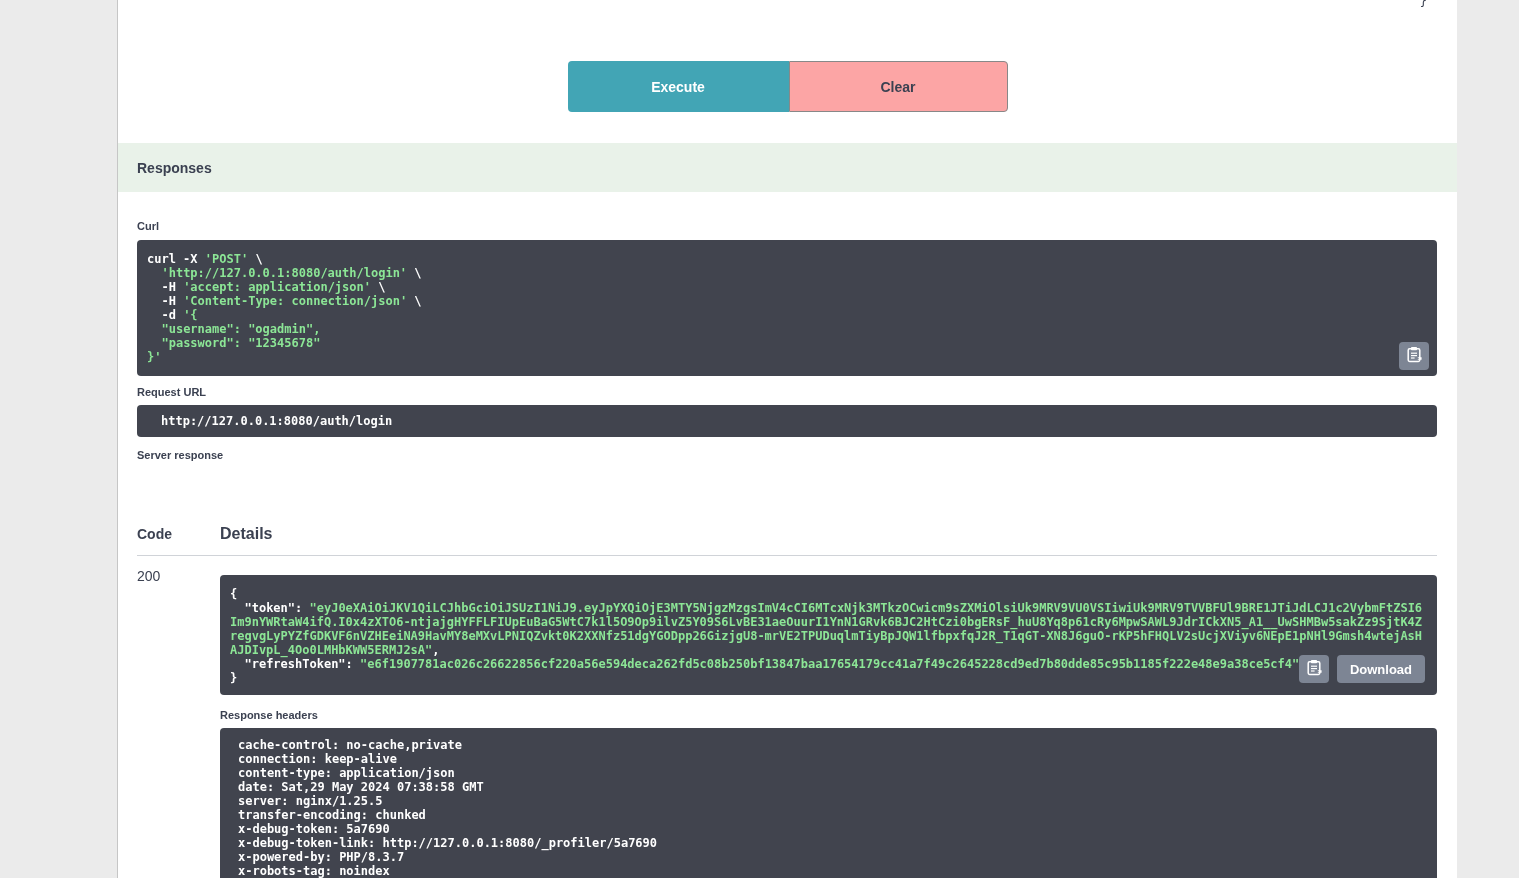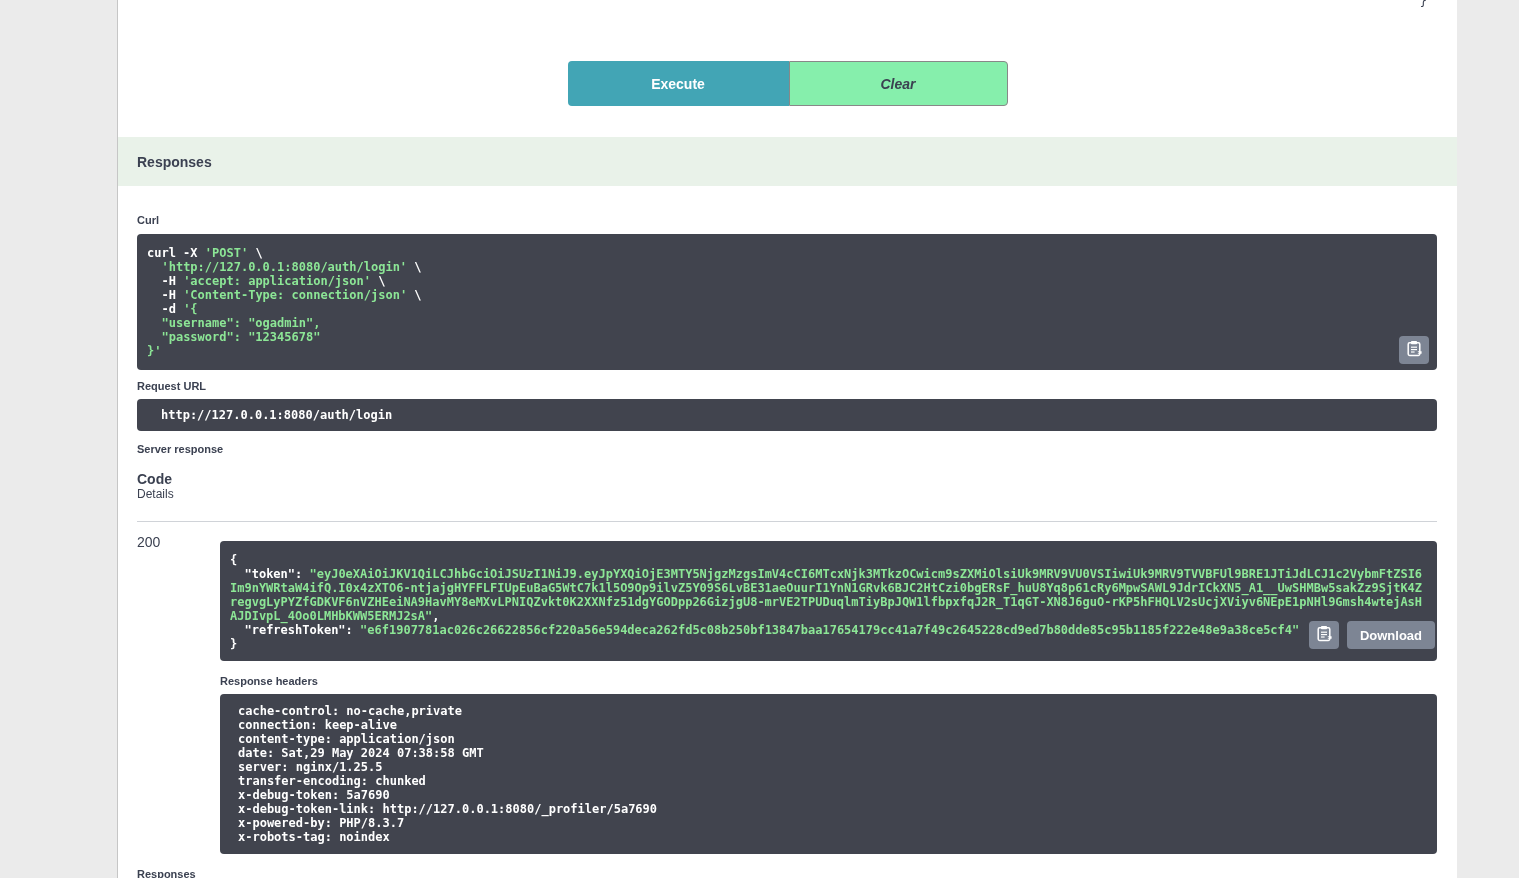--- a/index.html
+++ b/index.html
@@ -4,26 +4,26 @@
 <style>
   * { margin:0; padding:0; box-sizing:border-box; }
   html,body { width:1519px; height:878px; overflow:hidden; background:#ebebeb;
               font-family:"Liberation Sans", sans-serif; color:#3b4151; }
   .content { position:relative; margin-left:117px; width:1340px; height:878px;
              background:#ffffff; border-left:1px solid #c6c6c6; }
   .overflow-brace { position:absolute; top:-6px; right:30px; color:#3b4151;
                     font:12px "DejaVu Sans Mono", monospace; }
 
   .btn-row { display:flex; justify-content:center; padding-top:61px; }
-  .btn { height:45px; font-size:14px; font-weight:bold; cursor:pointer;
+  .btn { height:51px; font-size:14px; font-weight:bold; cursor:pointer;
          font-family:"Liberation Sans", sans-serif; }
   .btn-execute { width:221px; background:#42a5b5; color:#ffffff; border:none;
                  border-radius:4px 0 0 4px; }
-  .btn-clear { width:219px; background:#86efac; color:#3b4151;
-               border:1px solid #888; border-radius:0 4px 4px 0;font-style:italic; }
+  .btn-clear { width:219px; background:#fca5a5; color:#3b4151;
+               border:1px solid #888; border-radius:0 4px 4px 0; }
 
   .band { margin-top:31px; height:49px; background:#e9f2e9; display:flex;
           align-items:center; padding-left:19px; }
   .band-title { font-size:14px; font-weight:bold; color:#3b4151; }
 
   .inner { padding:0 20px 0 19px; }
   .lbl { font-size:11px; font-weight:bold; color:#3b4151; }
 
   .codeblock { background:#41444e; border-radius:4px; padding:12px 10px;
                font:bold 12px/14px "DejaVu Sans Mono", monospace; color:#ffffff;
@@ -35,35 +35,35 @@
 
   .lbl-curl { margin-top:28px; }
   .curl-block { margin-top:8px; min-height:124px; }
   .lbl-requrl { margin-top:10px; }
   .urlbar { margin-top:7px; background:#41444e; border-radius:4px;
             padding:9px 24px; font:bold 12px/14px "DejaVu Sans Mono", monospace;
             color:#ffffff; }
   .lbl-srv { margin-top:12px; }
 
   .srv-table { margin-top:16px; }
-  .hdr-row { display:flex; align-items:baseline; padding-bottom:20px;
-             border-bottom:1px solid #d0d3d8;flex-direction:column; }
+  .hdr-row { display:flex; align-items:baseline; padding-bottom:12px;
+             border-bottom:1px solid #d0d3d8; }
   .col-code-h { width:83px; font-size:14px; font-weight:bold; }
-  .col-details-h { font-size:12px; font-weight:normal; }
+  .col-details-h { font-size:16px; font-weight:bold;margin-top:48px; }
   .data-row { display:flex; padding-top:12px; }
   .col-code-v { width:83px; font-size:14px; color:#3b4151; }
   .col-details-v { flex:1; }
   .lbl-body { margin-top:4px; }
   .body-block { margin-top:7px; min-height:112px; padding-bottom:10px; }
   .lbl-headers { margin-top:14px; }
   .headers-block { margin-top:7px; padding:10px 10px 10px 18px; min-height:160px; }
 
   .block-actions { position:absolute; display:flex; gap:8px; align-items:center; }
   .curl-actions { right:8px; bottom:6px; }
-  .body-actions { right:2px; bottom:12px; }
+  .body-actions { right:12px; bottom:12px; }
   .mini-btn { width:30px; height:28px; background:#7d8594; border:none;
               border-radius:4px; display:flex; align-items:center;
               justify-content:center; cursor:pointer; }
   .dl-btn { height:28px; padding:0 13px; background:#7d8594; color:#ffffff;
             font-size:13px; font-weight:bold; border:none; border-radius:4px;
             cursor:pointer; font-family:"Liberation Sans", sans-serif; }
 
   .lbl-responses2 { margin-top:14px; }
 </style>
 </head>

